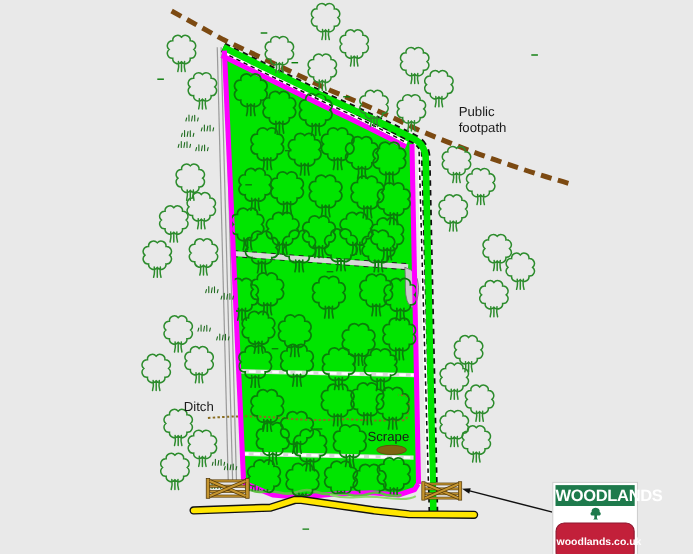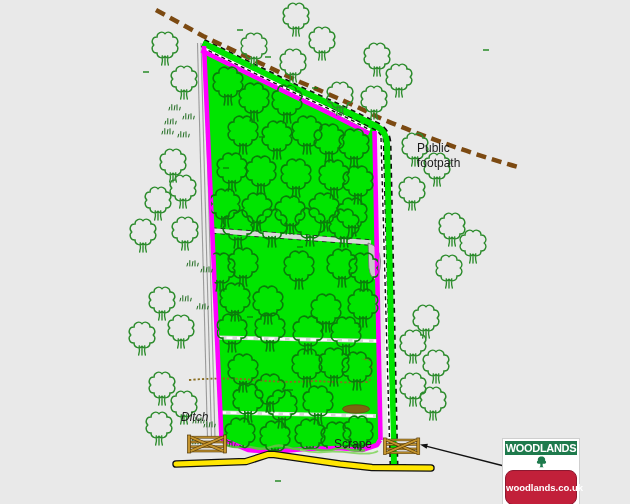--- a/index.html
+++ b/index.html
@@ -1,22 +1,22 @@
 <!DOCTYPE html>
 <html style="--bg: #e9e9e9; --plot-green: #00e500; --tree-inside: #0a7d0a; --tree-outside: #2d8c2d; --boundary: #ff00ff; --footpath: #7c4a12; --road-yellow: #ffe600; --road-casing: #111111; --track-grey: #d8d8d8; --ditch: #8a6d20; --scrub: #5fc043; --gate-gold: #c5952f; --gate-dark: #553a08; --label-text: #1b1b1b; --logo-green: #1e7a4c; --logo-red: #c2203a;"><head>
 <meta charset="utf-8">
 <style>
   html,body{margin:0;padding:0;background:#fff;}
   #stage{position:relative;width:630px;height:504px;overflow:hidden;
          font-family:"Liberation Sans",sans-serif;background:var(--bg,#e9e9e9);}
   #map-svg{position:absolute;left:0;top:0;}
-  .map-label{position:absolute;font-size:12px;line-height:15px;color:var(--label-text,#1b1b1b);margin-top:47px;}
+  .map-label{position:absolute;font-size:12px;line-height:15px;color:var(--label-text,#1b1b1b);}
   .logo{position:absolute;left:502px;top:438px;width:78px;background:#fff;
         border:1px solid #cfcfcf;padding:2px;box-sizing:border-box;}
-  .logo-top{background:var(--logo-green);color:#fff;font-weight:bold;font-size:11px;
+  .logo-top{background:var(--logo-green);color:#fff;font-weight:bold;font-size:15px;
         text-align:center;letter-spacing:-0.3px;padding:1px 0;}
   .logo-mid{color:var(--logo-green);font-weight:bold;font-size:12.5px;display:flex;
         align-items:center;justify-content:center;gap:2px;padding:1px 0;letter-spacing:-0.3px;}
   .logo-tree{width:13px;height:13px;color:var(--logo-green);}
   .logo-bottom{background:var(--logo-red);color:#fff;font-weight:bold;font-size:9.5px;
         text-align:center;border-radius:8px;padding:11px 0;border:1px solid #8d1830;}
 </style>
 </head>
 <body>
 
@@ -214,21 +214,21 @@
     <path d="M176,464 L246,461.5 L268,454.5 L274,454.5 L340,464 L372,467.5 L431,468" fill="none" style="stroke:var(--road-yellow)" stroke-width="5" stroke-linecap="round" stroke-linejoin="round"></path>
   </g>
 
   <g>
     <line x1="504" y1="466" x2="427" y2="446.3" stroke="#111" stroke-width="1.3"></line>
     <polygon points="420,444.4 427.9,443.8 426.6,448.8" fill="#111"></polygon>
   </g>
 </svg>
 
 <div class="map-label" style="left: 417px; top: 94px; width: 60px;">Public footpath</div>
-<div class="map-label" style="left: 181px; top: 363px; width: 42px; font-style: italic;">Ditch</div>
+<div class="map-label" style="left: 167px; top: 363px; width: 42px;">Ditch</div>
 <div class="map-label" style="left: 334px; top: 390px; width: 50px;">Scrape</div>
 
 <div class="logo">
   <div class="logo-top">WOODLANDS</div>
   <div class="logo-mid">
     <svg class="logo-tree" viewBox="0 0 22 22">
       <path fill="currentColor" d="M11,1 C6.5,1 4,4.5 5,7.5 C2.5,8.5 2.5,12 5,13 L9,13 L9,16.5 Q9,18.5 7,19 L15,19 Q13,18.5 13,16.5 L13,13 L17,13 C19.5,12 19.5,8.5 17,7.5 C18,4.5 15.5,1 11,1 Z"></path>
     </svg>
   </div>
   <div class="logo-bottom">woodlands.co.uk</div>

